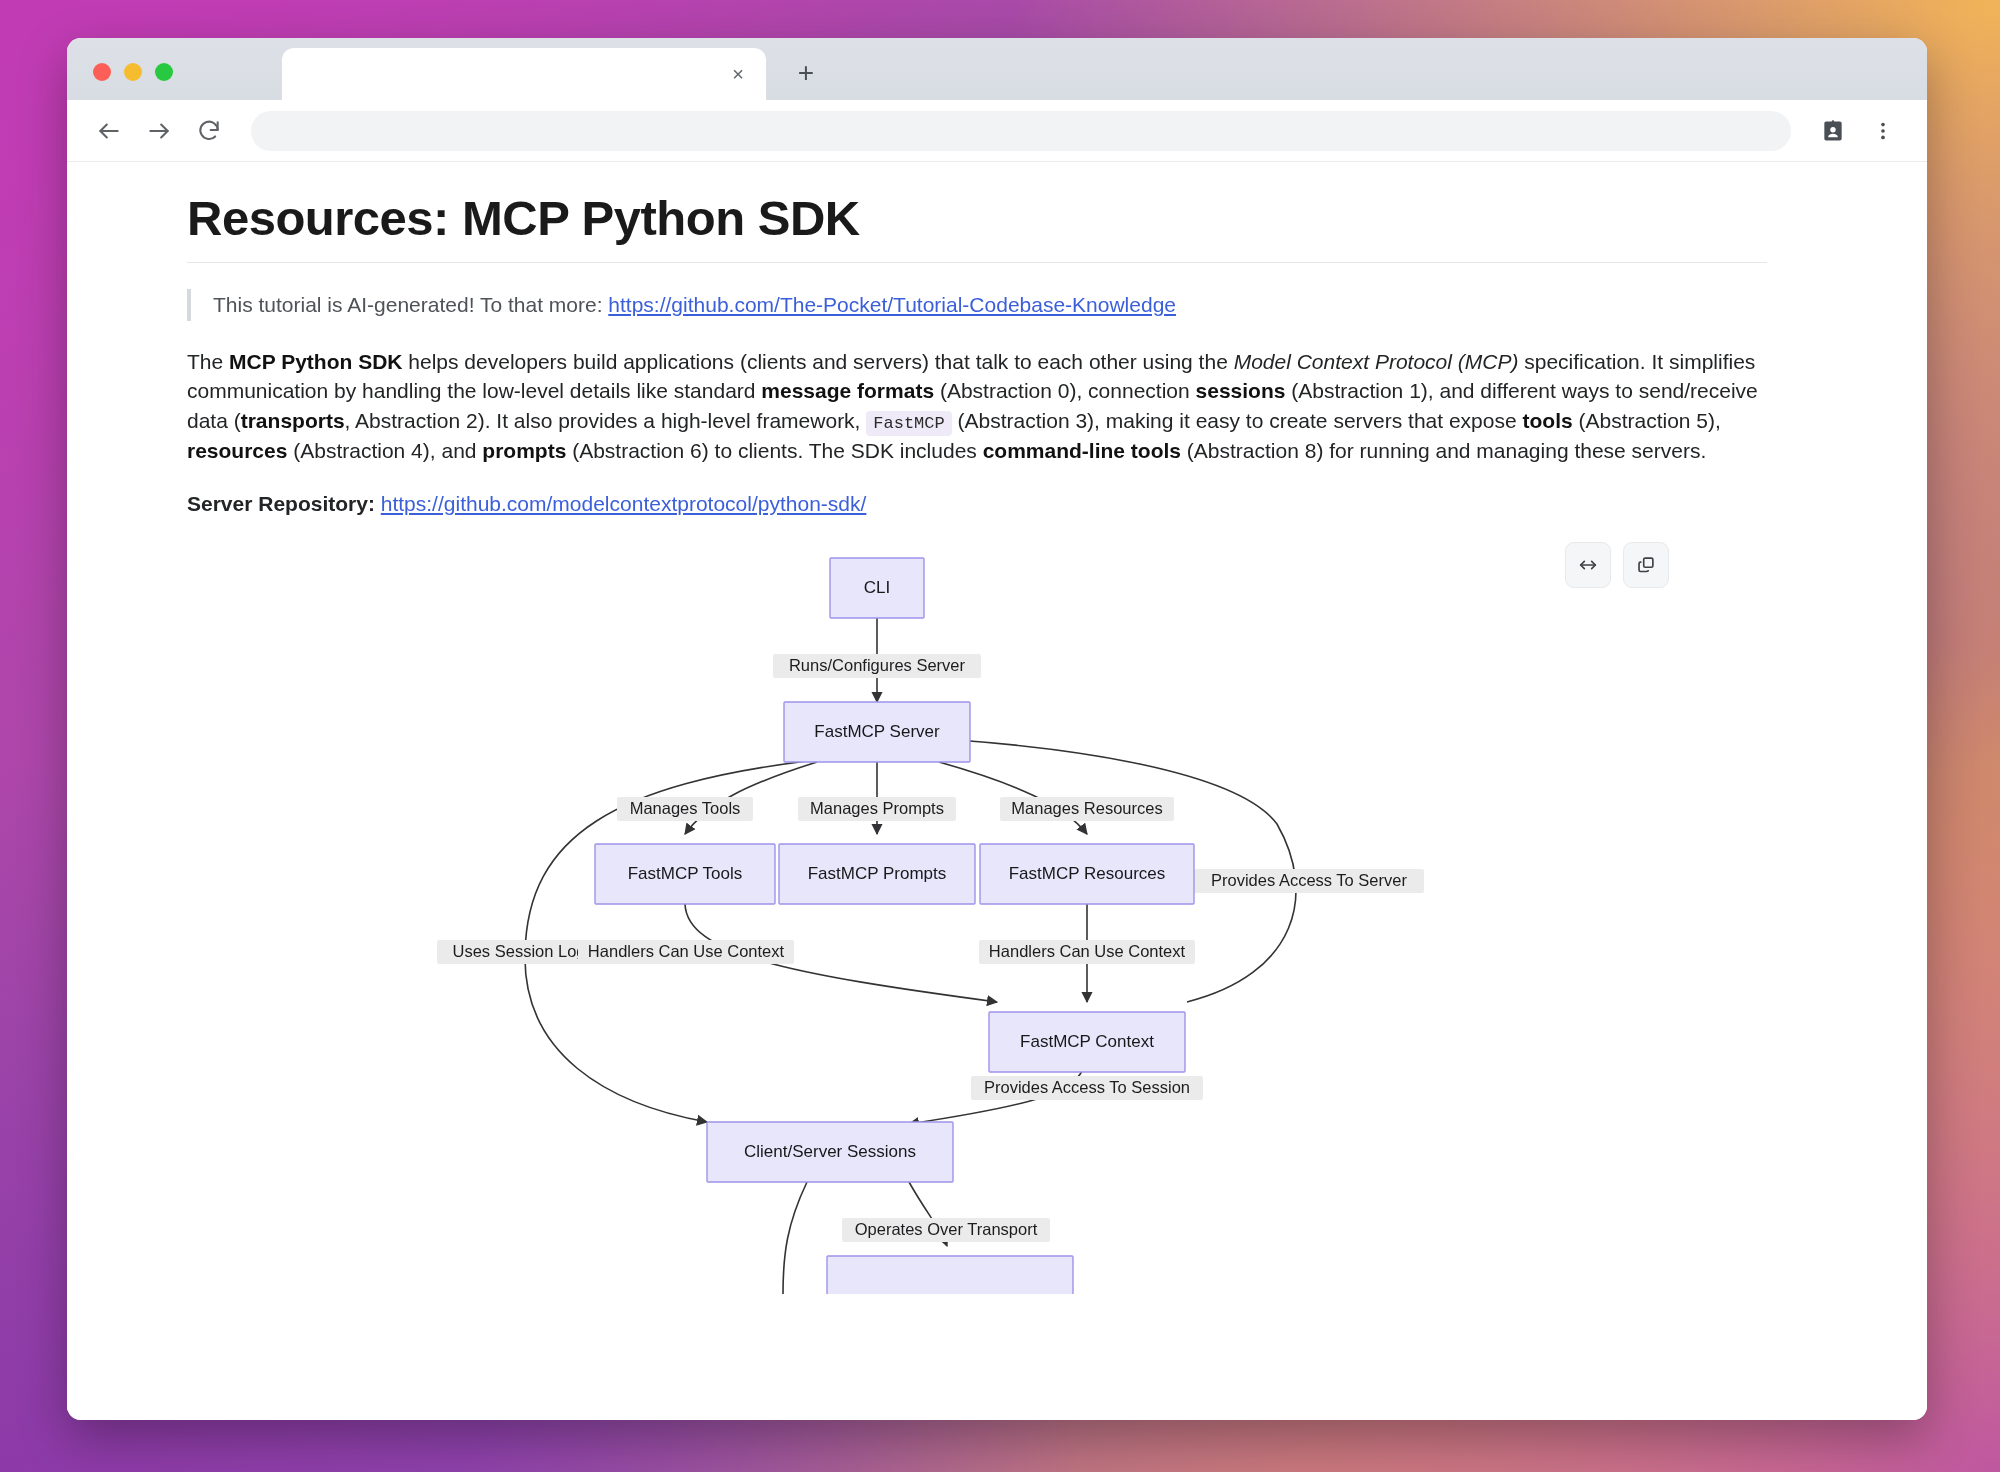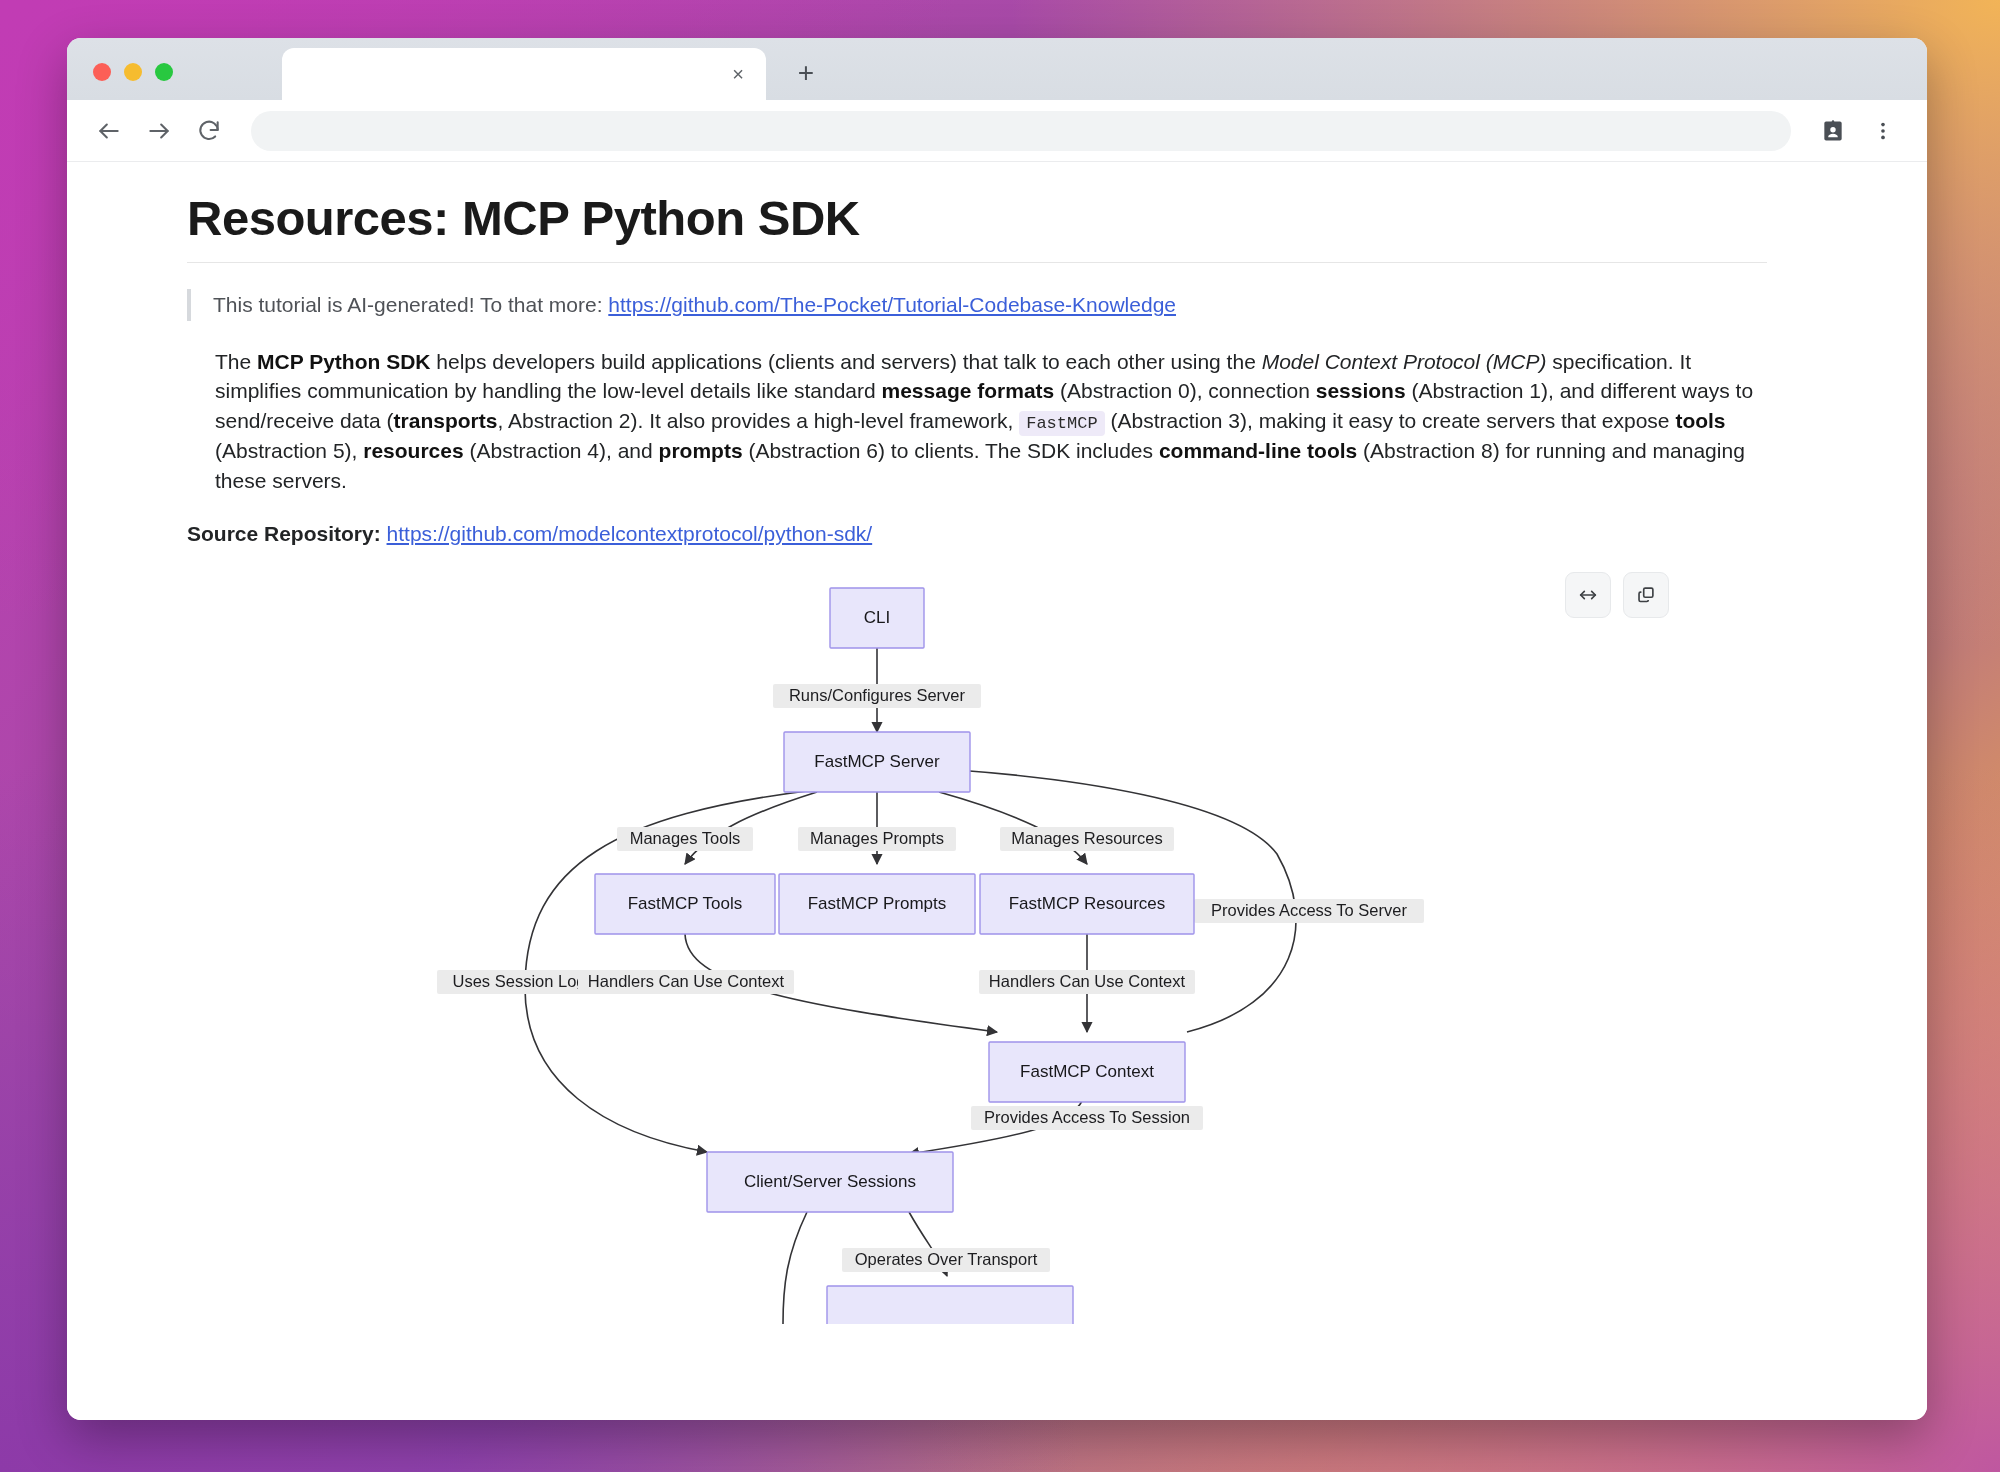--- a/index.html
+++ b/index.html
@@ -167,21 +167,20 @@
     line-height: 1.5;
   }
   a.link { color: #3b5fd9; }
 
   p.body {
     font-size: 21px;
     line-height: 1.42;
     color: #222426;
     margin-bottom: 26px;
     text-align: left;
-    margin-left: 28px;
   }
   p.body b { font-weight: 700; color: #111; }
   p.body i { font-style: italic; }
   code.inline {
     font-family: "Liberation Mono", monospace;
     font-size: 17px;
     background: #eeeaf8;
     color: #2b2b2b;
     padding: 3px 7px;
     border-radius: 4px;
@@ -297,21 +296,21 @@
     <div class="content">
 
       <h1 class="page-title">Resources: MCP Python SDK</h1>
 
       <blockquote class="note">
         <span>This tutorial is AI-generated! To that more: </span><a class="link" href="#">https://github.com/The-Pocket/Tutorial-Codebase-Knowledge</a>
       </blockquote>
 
       <p class="body"><span>The </span><b>MCP Python SDK</b><span> helps developers build applications (clients and servers) that talk to each other using the </span><i>Model Context Protocol (MCP)</i><span> specification. It simplifies communication by handling the low-level details like standard </span><b>message formats</b><span> (Abstraction 0), connection </span><b>sessions</b><span> (Abstraction 1), and different ways to send/receive data (</span><b>transports</b><span>, Abstraction 2). It also provides a high-level framework, </span><code class="inline">FastMCP</code><span> (Abstraction 3), making it easy to create servers that expose </span><b>tools</b><span> (Abstraction 5), </span><b>resources</b><span> (Abstraction 4), and </span><b>prompts</b><span> (Abstraction 6) to clients. The SDK includes </span><b>command-line tools</b><span> (Abstraction 8) for running and managing these servers.</span></p>
 
-      <p class="repo"><b>Source Repository: </b><a class="link" href="#">https://github.com/modelcontextprotocol/python-sdk/</a></p>
+      <p class="repo"><b>Server Repository: </b><a class="link" href="#">https://github.com/modelcontextprotocol/python-sdk/</a></p>
 
       <div class="diagram-wrap">
 
         <div class="diagram-tools">
           <div class="dtool">
             <svg width="22" height="22" viewBox="0 0 24 24" fill="none" stroke="currentColor" stroke-width="1.8" stroke-linecap="round" stroke-linejoin="round">
               <line x1="4" y1="12" x2="20" y2="12"></line>
                 <polyline points="8,8 4,12 8,16"></polyline>
                 <polyline points="16,8 20,12 16,16"></polyline>
             </svg>

